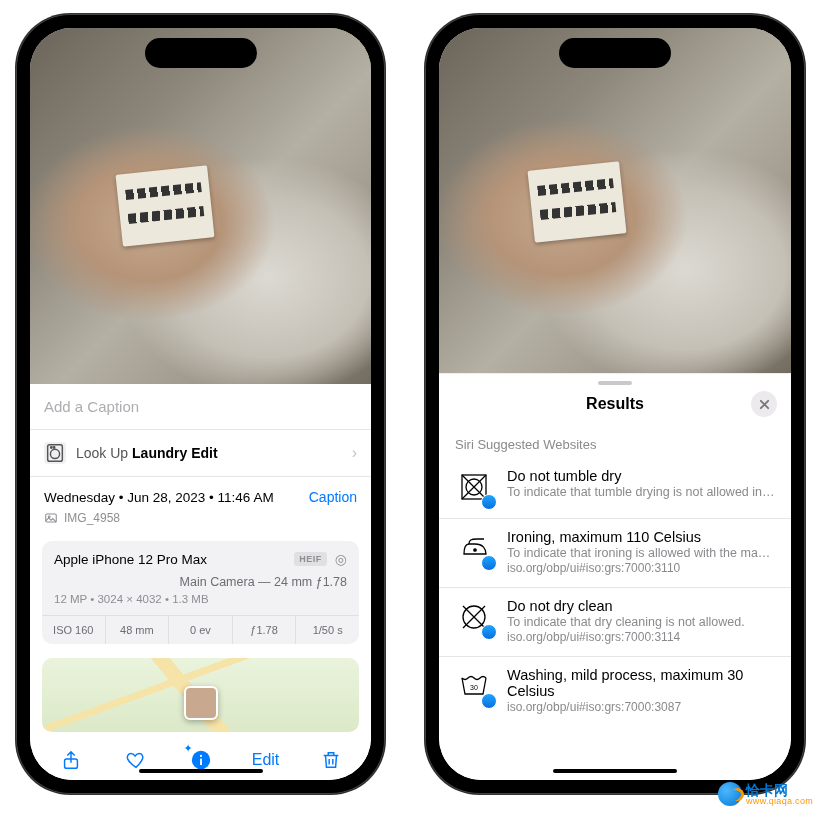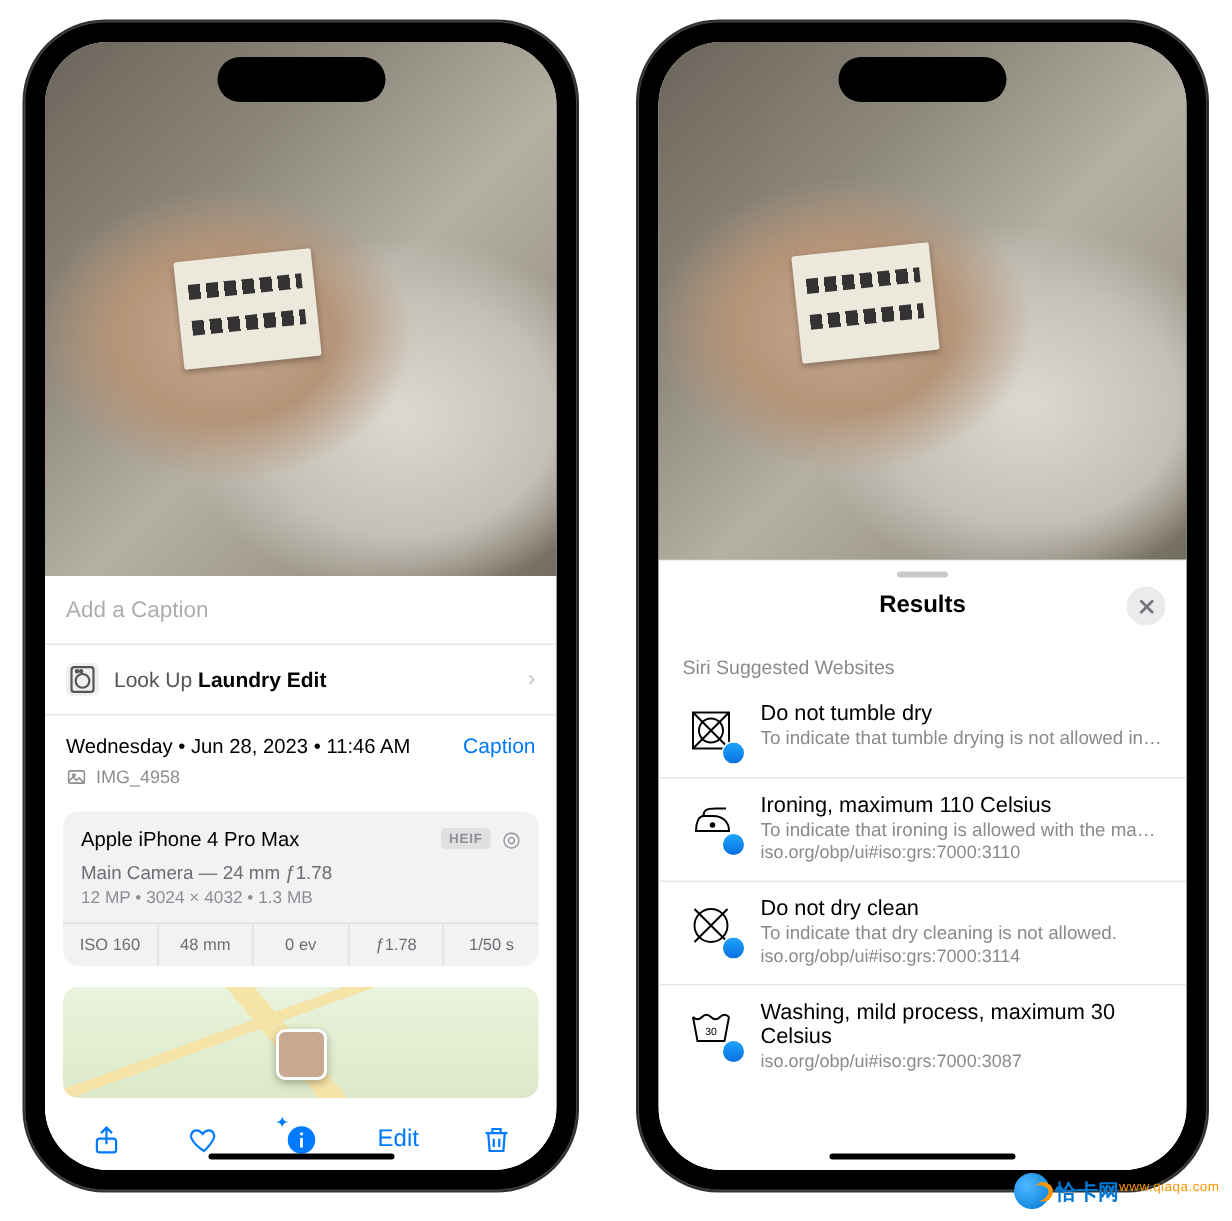--- a/index.html
+++ b/index.html
@@ -67,21 +67,21 @@
 .camera-card {
   margin: 4px 12px; background: #f2f2f4; border-radius: 10px; padding: 10px 12px;
 }
 .cam-head { display: flex; align-items: center; gap: 8px; }
 .cam-title { font-size: 13.5px; font-weight: 500; flex: 1; }
 .heif {
   font-size: 9px; font-weight: 700; color: #8e8e93; background: #e0e0e3;
   padding: 2px 5px; border-radius: 3px; letter-spacing: 0.5px;
 }
 .target-ic { color: #8e8e93; font-size: 14px; }
-.cam-sub { color: #6d6d72; font-size: 12.5px; margin-top: 8px; }
+.cam-sub { color: #6d6d72; font-size: 12.5px; margin-top: 8px; text-align: right; }
 .cam-meta { color: #8e8e93; font-size: 11.5px; margin-top: 4px; }
 .exif-row {
   display: flex; border-top: 1px solid #e0e0e3; margin: 10px -12px -10px; padding: 0;
 }
 .exif-cell {
   flex: 1; text-align: center; padding: 8px 2px; font-size: 11px; color: #6d6d72;
   border-right: 1px solid #e0e0e3;
 }
 .exif-cell:last-child { border-right: none; }
 .map {
@@ -152,21 +152,21 @@
 .wm-logo {
   width: 24px; height: 24px; border-radius: 50%;
   background: radial-gradient(circle at 35% 35%, #4db8ff, #0078d4);
   position: relative;
 }
 .wm-logo::after {
   content: ""; position: absolute; left: 52%; top: 26%; width: 10px; height: 10px;
   border: 3px solid #ff9500; border-left: transparent; border-bottom: transparent;
   border-radius: 50%; transform: rotate(30deg);
 }
-.wm-txt { display: flex; line-height: 1; }
+.wm-txt { display: flex; flex-direction: column; line-height: 1; }
 .wm-cn { font-size: 14px; font-weight: 700; color: #0078d4; }
 .wm-dom { font-size: 9px; color: #ff9500; letter-spacing: 0.3px; }
 </style>
 </head>
 <body>
 
 <div class="phones">
 
   <div class="phone">
     <div class="notch"></div>
@@ -196,21 +196,21 @@
         <div class="file-row">
           <svg viewBox="0 0 24 24" fill="none" stroke="#8e8e93" stroke-width="1.8">
               <rect x="3" y="5" width="18" height="14" rx="2"></rect>
               <circle cx="9" cy="10" r="1.5"></circle>
               <path d="M3 17l5-5 4 4 3-3 6 6"></path>
             </svg>
           <span>IMG_4958</span>
         </div>
         <div class="camera-card">
           <div class="cam-head">
-            <span class="cam-title">Apple iPhone 4 Pro Max</span>
+            <span class="cam-title">Apple iPhone 12 Pro Max</span>
             <span class="heif">HEIF</span>
             <span class="target-ic">◎</span>
           </div>
           <div class="cam-sub">Main Camera — 24 mm ƒ1.78</div>
           <div class="cam-meta">12 MP  •  3024 × 4032  •  1.3 MB</div>
           <div class="exif-row">
             <div class="exif-cell">ISO 160</div>
             <div class="exif-cell">48 mm</div>
             <div class="exif-cell">0 ev</div>
             <div class="exif-cell">ƒ1.78</div>

